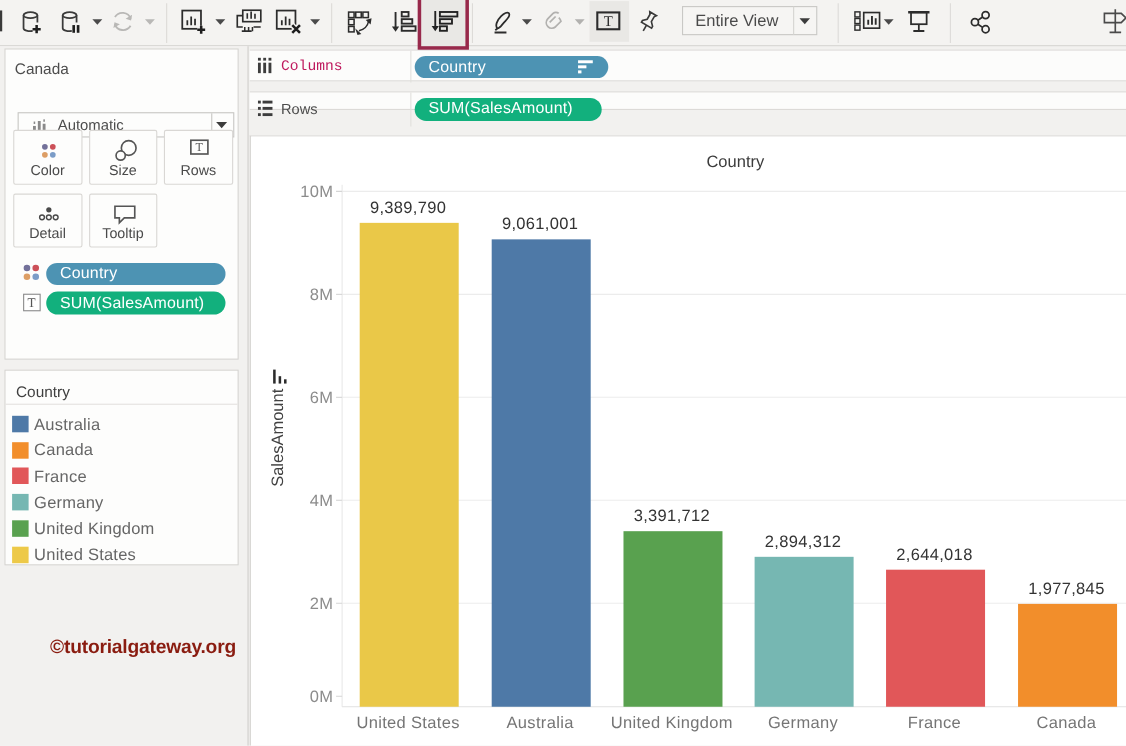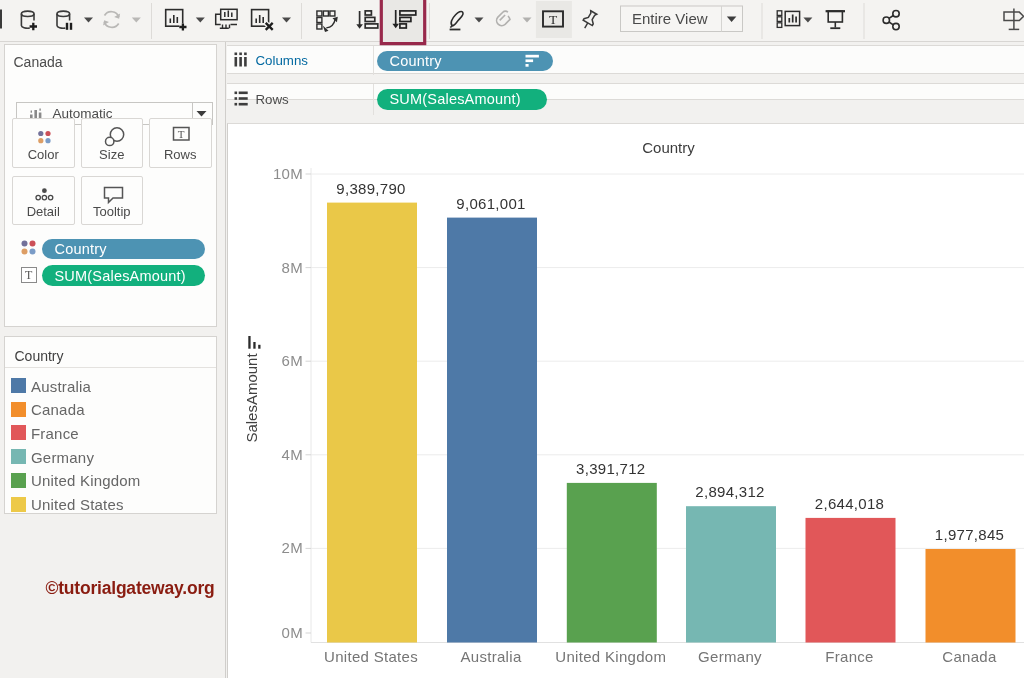--- a/index.html
+++ b/index.html
@@ -264,21 +264,21 @@
   <svg width="16" height="17" style="position:absolute;left:7px;top:6px;">
     <g fill="#3d3d3d">
       <rect x="0.5" y="0.5" width="2.6" height="2.6"></rect>
         <rect x="0.5" y="5" width="2.6" height="9.5"></rect>
       <rect x="5.3" y="0.5" width="2.6" height="2.6"></rect>
         <rect x="5.3" y="5" width="2.6" height="9.5"></rect>
       <rect x="10.1" y="0.5" width="2.6" height="2.6"></rect>
         <rect x="10.1" y="5" width="2.6" height="9.5"></rect>
     </g>
   </svg>
-  <div class="abs" style="left:28.5px;top:6.5px;font-size:13.3px;color:#0369a1;">Columns</div>
+  <div class="abs" style="left:28.5px;top:6.5px;font-size:13.3px;color:#be185d;font-family:Liberation Mono, monospace;">Columns</div>
   <div class="abs" style="left:145.5px;top:0;width:1px;height:29px;background:#e2e0dd;"></div>
   <div class="pill" style="left:150px;top:4.5px;width:175.5px;height:20.5px;background:#4d93b3;padding-left:12.5px;">Country
     <svg width="15" height="14" style="position:absolute;right:13px;top:3.5px;">
       <rect x="0.5" y="0.8" width="13.4" height="2.7" fill="#fff"></rect>
       <rect x="0.5" y="5.4" width="7.6" height="2.7" fill="#fff"></rect>
       <rect x="0.5" y="10" width="3.1" height="2.7" fill="#fff"></rect>
     </svg>
   </div>
 </div>
 <div class="abs" style="left:227px;top:83px;width:797px;height:17px;background:#fcfcfb;border-top:1px solid #dcdad7;border-bottom:1px solid #dcdad7;">

